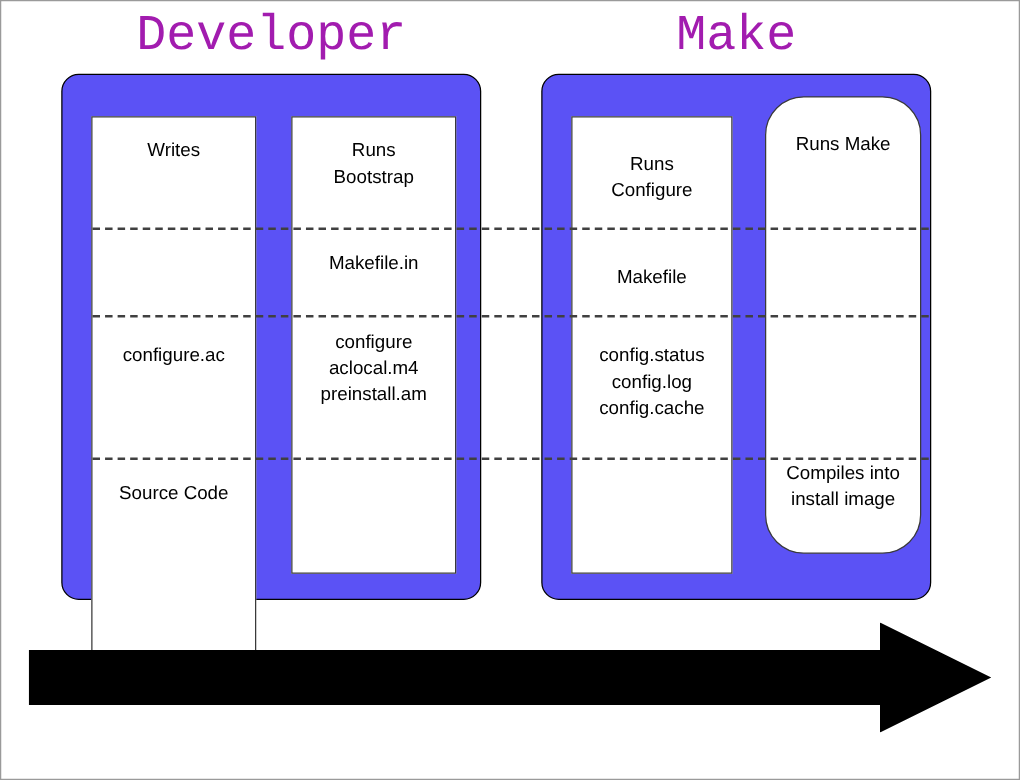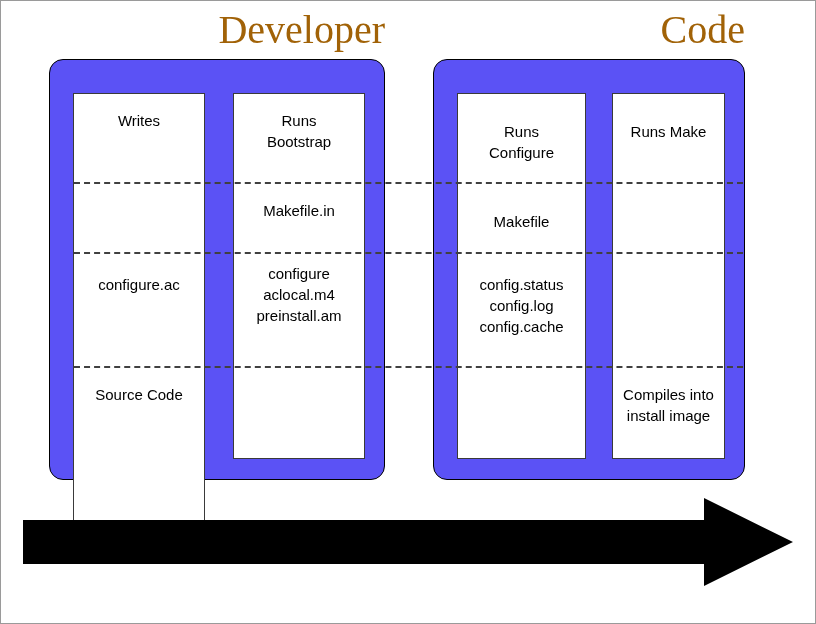--- a/index.html
+++ b/index.html
@@ -16,25 +16,25 @@
     height: 624px;
     background: #ffffff;
     box-sizing: border-box;
     border: 1px solid #9a9a9a;
     overflow: hidden;
   }
 
   
   .section-title {
     position: absolute;
-    text-align: right;
+    text-align: center;
     font-size: 40px;
     line-height: 46px;
-    color: #a16207;
-    font-family: Liberation Serif, serif;
+    color: #a21caf;
+    font-family: Liberation Mono, monospace;
     white-space: nowrap;
   }
   #title-developer { left: 48px;  top: 6px;  width: 336px; }
   #title-user      { left: 432px; top: 6px;  width: 312px; }
 
   
   .group-panel {
     position: absolute;
     background: #5b52f5;
     border: 1px solid #000000;
@@ -47,21 +47,21 @@
   
   .stage-column {
     position: absolute;
     background: #ffffff;
     border: 1px solid #3a3a3a;
     box-sizing: border-box;
   }
   #col-writes     { left: 72px;  top: 92px; width: 132px; height: 434px; }
   #col-bootstrap  { left: 232px; top: 92px; width: 132px; height: 366px; }
   #col-configure  { left: 456px; top: 92px; width: 129px; height: 366px; }
-  #col-make       { left: 611px; top: 92px; width: 113px; height: 366px; }
+  #col-make       { left: 611px; top: 76px; width: 125px; height: 366px; border-radius: 31px; }
 
   
   .cell-text {
     position: absolute;
     left: 0;
     width: 100%;
     text-align: center;
     font-size: 15px;
     line-height: 21px;
     color: #000000;
@@ -90,21 +90,21 @@
     width: 770px;
     height: 88px;
   }
 </style>
 </head>
 <body>
 
 <div id="canvas">
 
   <div class="section-title" id="title-developer">Developer</div>
-  <div class="section-title" id="title-user">Code</div>
+  <div class="section-title" id="title-user">Make</div>
 
   <div class="group-panel" id="panel-developer"></div>
   <div class="group-panel" id="panel-user"></div>
 
   <div class="stage-column" id="col-writes">
     <div class="cell-text" style="top:16px">Writes</div>
     <div class="cell-text" style="top:290px">Source Code</div>
     <div class="cell-text" style="top:180px">configure.ac</div>
   </div>
 

